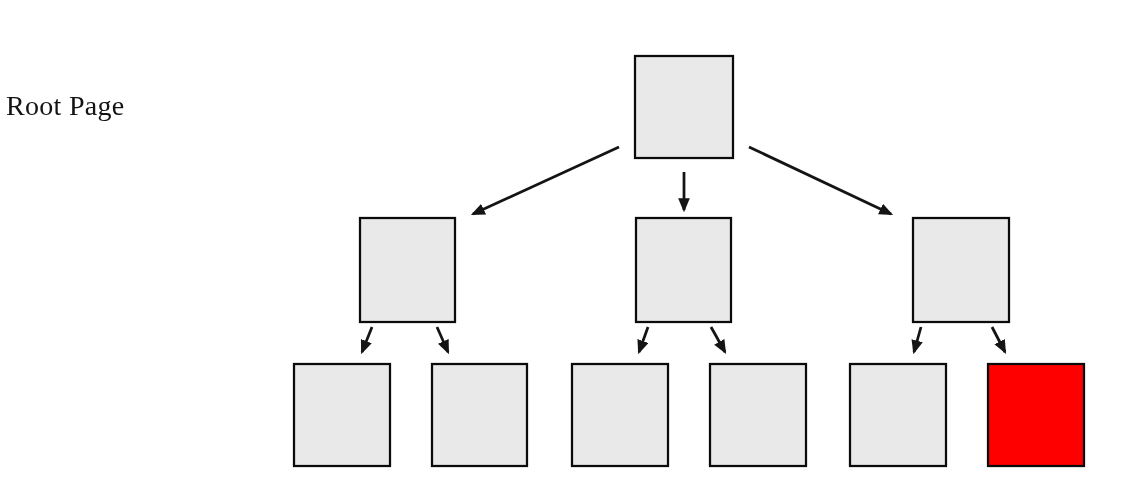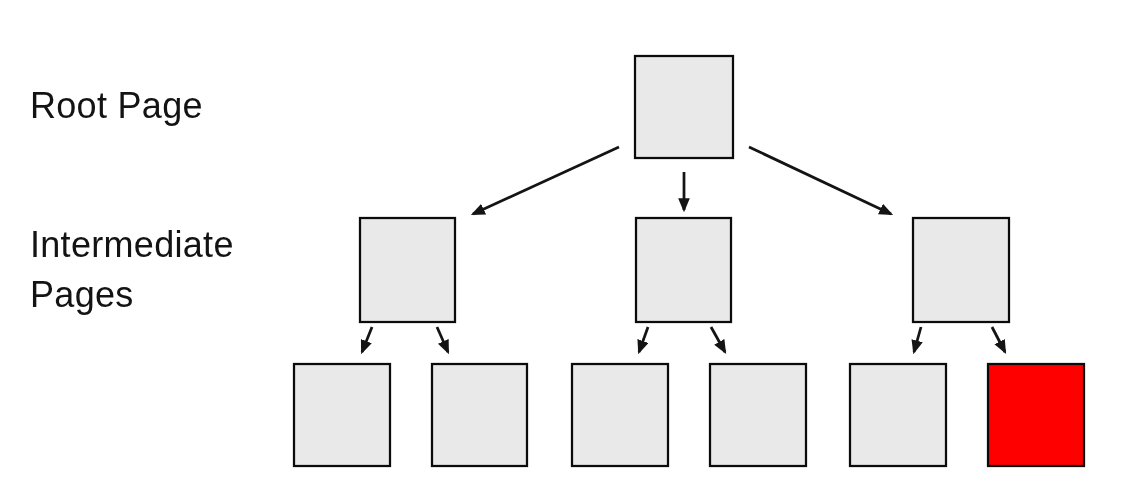--- a/index.html
+++ b/index.html
@@ -10,27 +10,28 @@
   .canvas {
     position: relative;
     width: 1139px;
     height: 500px;
     background: var(--background, #ffffff);
     overflow: hidden;
     font-family: "Liberation Sans", sans-serif;
   }
   .row-label {
     position: absolute;
-    left: 30px;
+    left: 6px;
     width: 260px;
-    font-size: 36px;
+    font-size: 28px;
     line-height: 50px;
     letter-spacing: 0.3px;
     color: var(--label-text, #111111);
     user-select: none;
+    font-family: Liberation Serif, serif;
   }
   .row-label.root { top: 81px; }
   .row-label.intermediate { top: 220px; }
   .row-label.leaf { top: 386px; }
   svg.tree { position: absolute; left: 0; top: 0; }
   .edge {
     stroke: var(--arrow, #111111);
     stroke-width: 2.75;
     fill: none;
   }
@@ -42,21 +43,20 @@
   }
   .node.highlight { fill: var(--highlight-fill, #ff0000); }
 </style>
 </head>
 <body>
 
 <div class="canvas">
 
   <div class="row-label root">Root Page</div>
 
-  <div class="row-label intermediate">Intermediate Pages</div>
 
 
   <svg class="tree" width="1139" height="500" viewBox="0 0 1139 500">
     <defs>
       <marker id="arrow" viewBox="0 0 12 10" refX="10" refY="5" markerWidth="14" markerHeight="12" markerUnits="userSpaceOnUse" orient="auto">
         <path class="arrowhead-shape" d="M0,0 L12,5 L0,10 Z"></path>
       </marker>
     </defs>
 
     <g>

